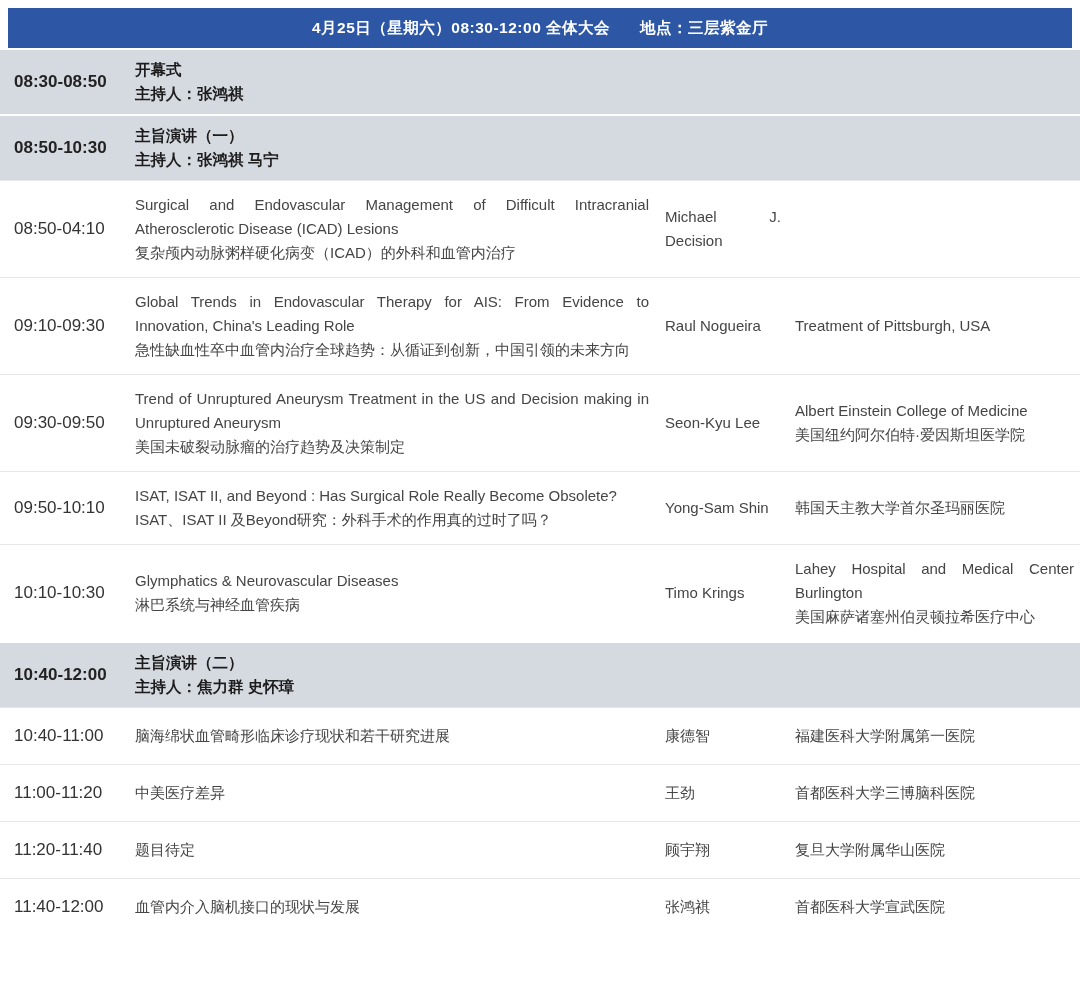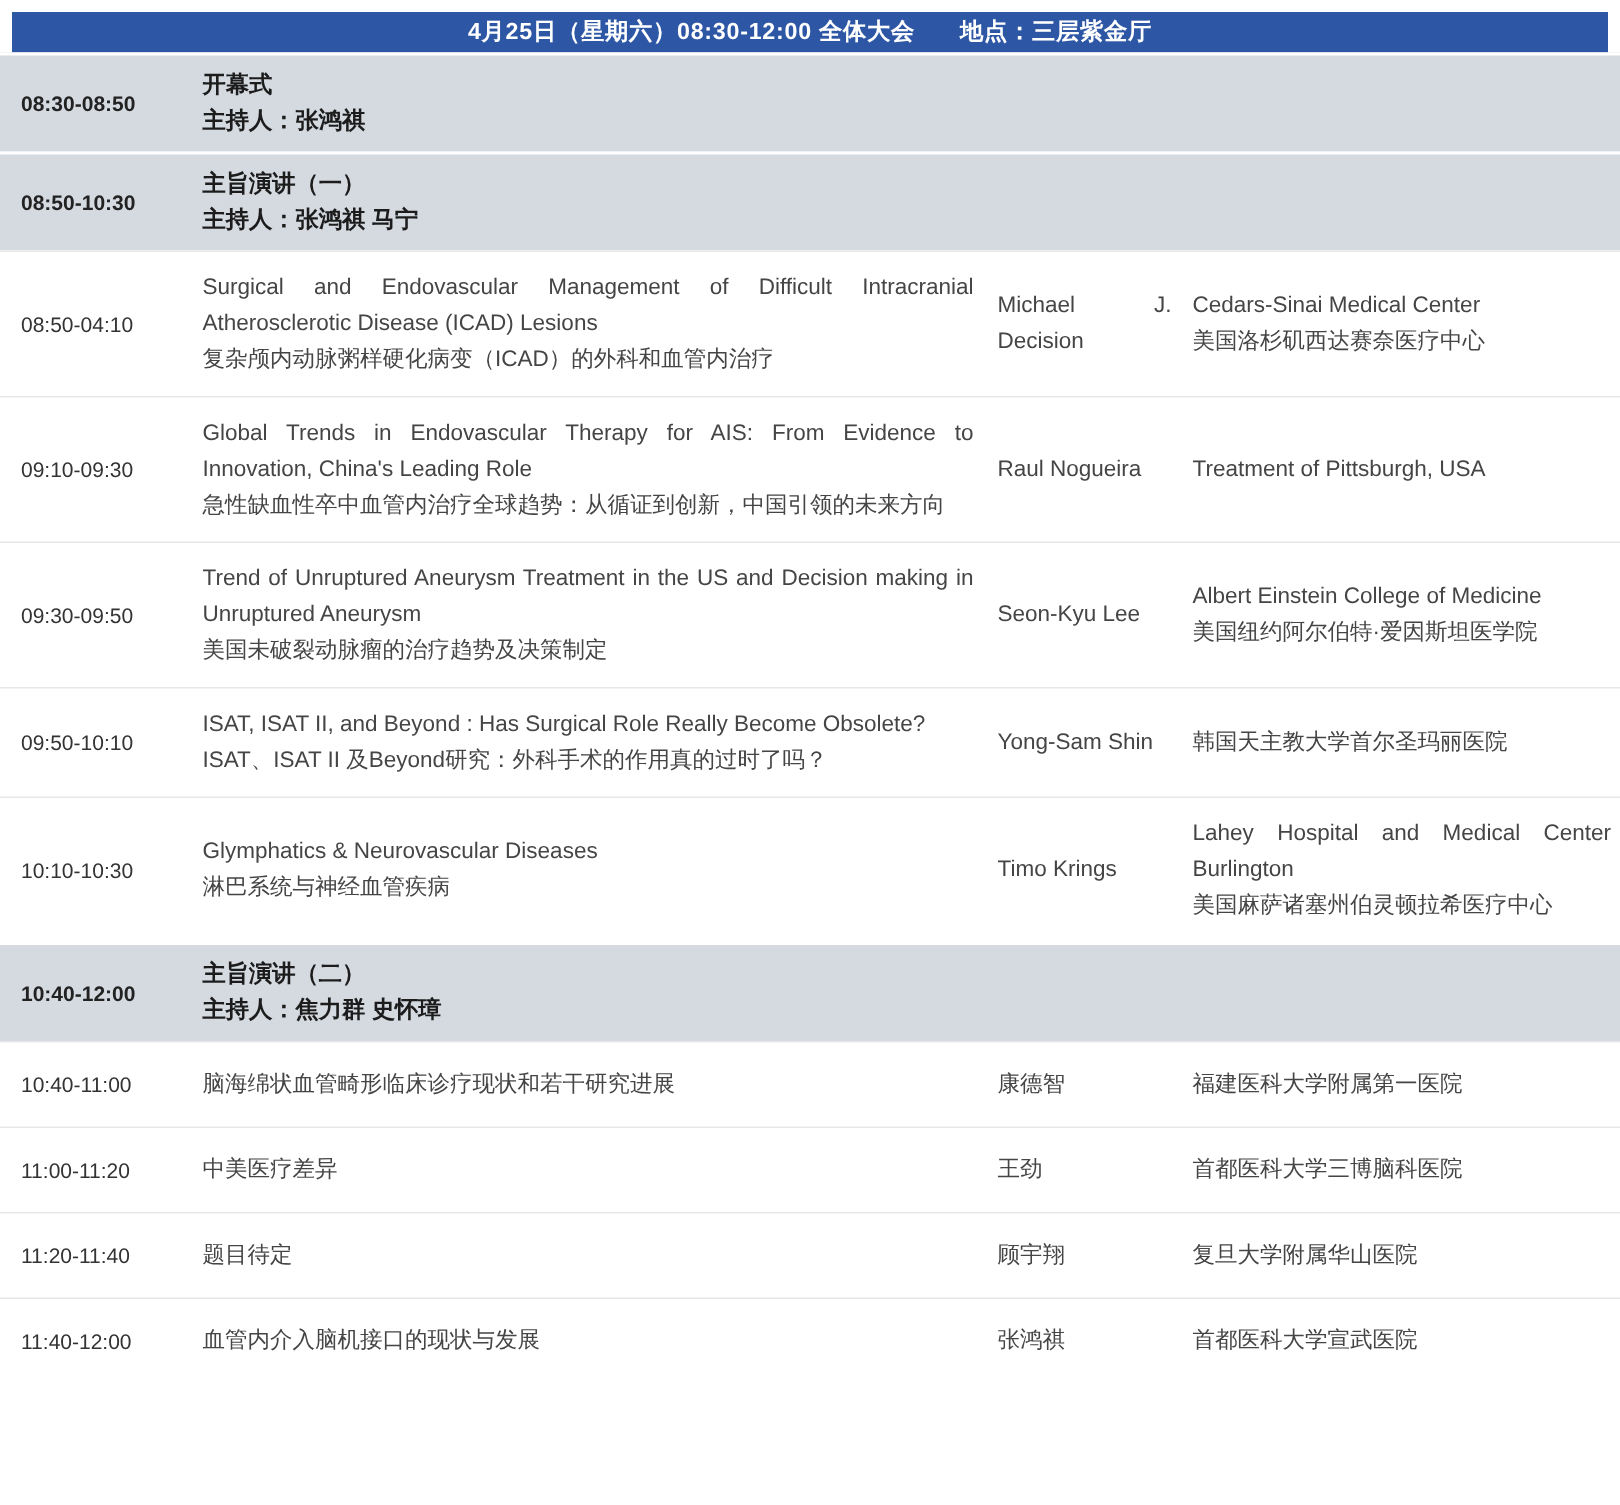--- a/index.html
+++ b/index.html
@@ -10,21 +10,21 @@
     font-family: "Liberation Sans", "DejaVu Sans", sans-serif;
     -webkit-font-smoothing: antialiased;
   }
   .page {
     width: 1080px;
     background: #ffffff;
   }
   
   .banner {
     margin: 8px 8px 0 8px;
-    height: 27px;
+    height: 40px;
     background: var(--banner-bg, #2d57a5);
     color: #ffffff;
     display: flex;
     align-items: center;
     justify-content: center;
     gap: 30px;
     font-size: 15.5px;
     font-weight: 700;
     letter-spacing: 0.5px;
   }
@@ -32,21 +32,21 @@
   .rows { width: 100%; }
   .row {
     display: grid;
     grid-template-columns: 121px 530px 130px 1fr;
     align-items: center;
     padding-left: 14px;
     box-sizing: content-box;
   }
   .cell { min-width: 0; }
   .time {
-    font-size: 14px;
+    font-size: 17px;
     color: #333333;
     line-height: 24px;
   }
   
   .section-row {
     background: var(--section-bg, #d5dae1);
     border-top: 2px solid #ffffff;
     padding-top: 8px;
     padding-bottom: 8px;
   }
@@ -129,24 +129,20 @@
     </div>
   </div>
 
   <div class="row talk-row">
     <div class="cell time">08:50-04:10</div>
     <div class="cell title-cell">
       <div class="title-en">Surgical and Endovascular Management of Difficult Intracranial Atherosclerotic Disease (ICAD) Lesions</div>
       <div class="title-zh">复杂颅内动脉粥样硬化病变（ICAD）的外科和血管内治疗</div>
     </div>
     <div class="cell speaker">Michael J. Decision</div>
-    <div class="cell affiliation">
-      <div class="aff-en">Cedars-Sinai Medical Center</div>
-      <div class="aff-zh">美国洛杉矶西达赛奈医疗中心</div>
-    </div>
   </div>
 
   <div class="row talk-row">
     <div class="cell time">09:10-09:30</div>
     <div class="cell title-cell">
       <div class="title-en">Global Trends in Endovascular Therapy for AIS: From Evidence to Innovation, China's Leading Role</div>
       <div class="title-zh">急性缺血性卒中血管内治疗全球趋势：从循证到创新，中国引领的未来方向</div>
     </div>
     <div class="cell speaker">Raul Nogueira</div>
     <div class="cell affiliation">

